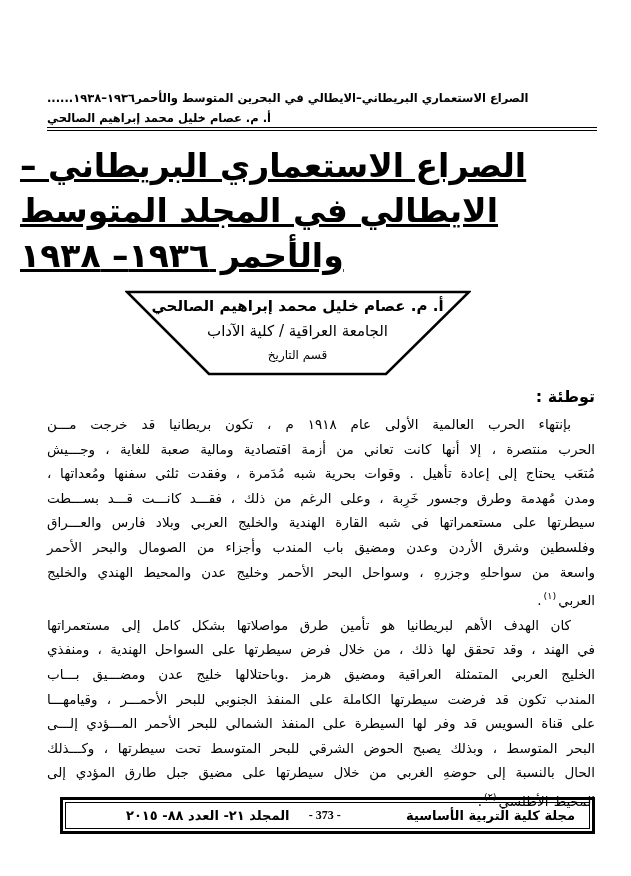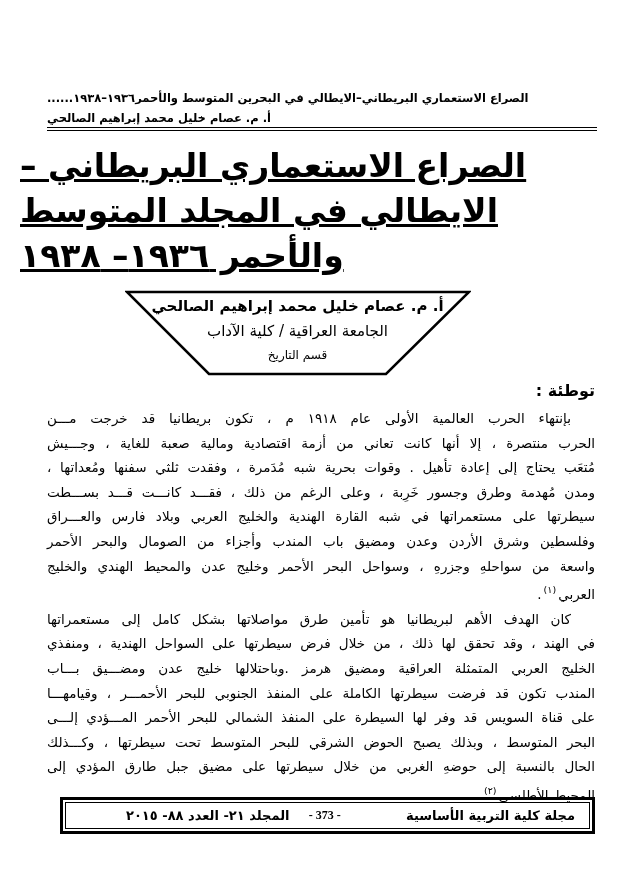--- a/index.html
+++ b/index.html
@@ -51,21 +51,21 @@
     position:absolute;top:4px;left:0;right:0;
     text-align:center;
   }
   .trap-name{font-size:15px;font-weight:bold;line-height:24px;}
   .trap-affil{font-size:15px;line-height:26px;}
   .trap-dept{font-size:12px;line-height:22px;}
   
   .body-sec{padding:0 36px 0 47px;}
   .sec-heading{
     font-size:16px;font-weight:bold;
-    line-height:30px;
+    line-height:30px;margin-top:6px;
     text-align:right;
   }
   .bline{
     font-size:13.5px;
     line-height:24.6px;
     text-align:justify;
     text-align-last:justify;
     word-spacing:1px;
   }
   .bline.first{text-indent:24px;}

